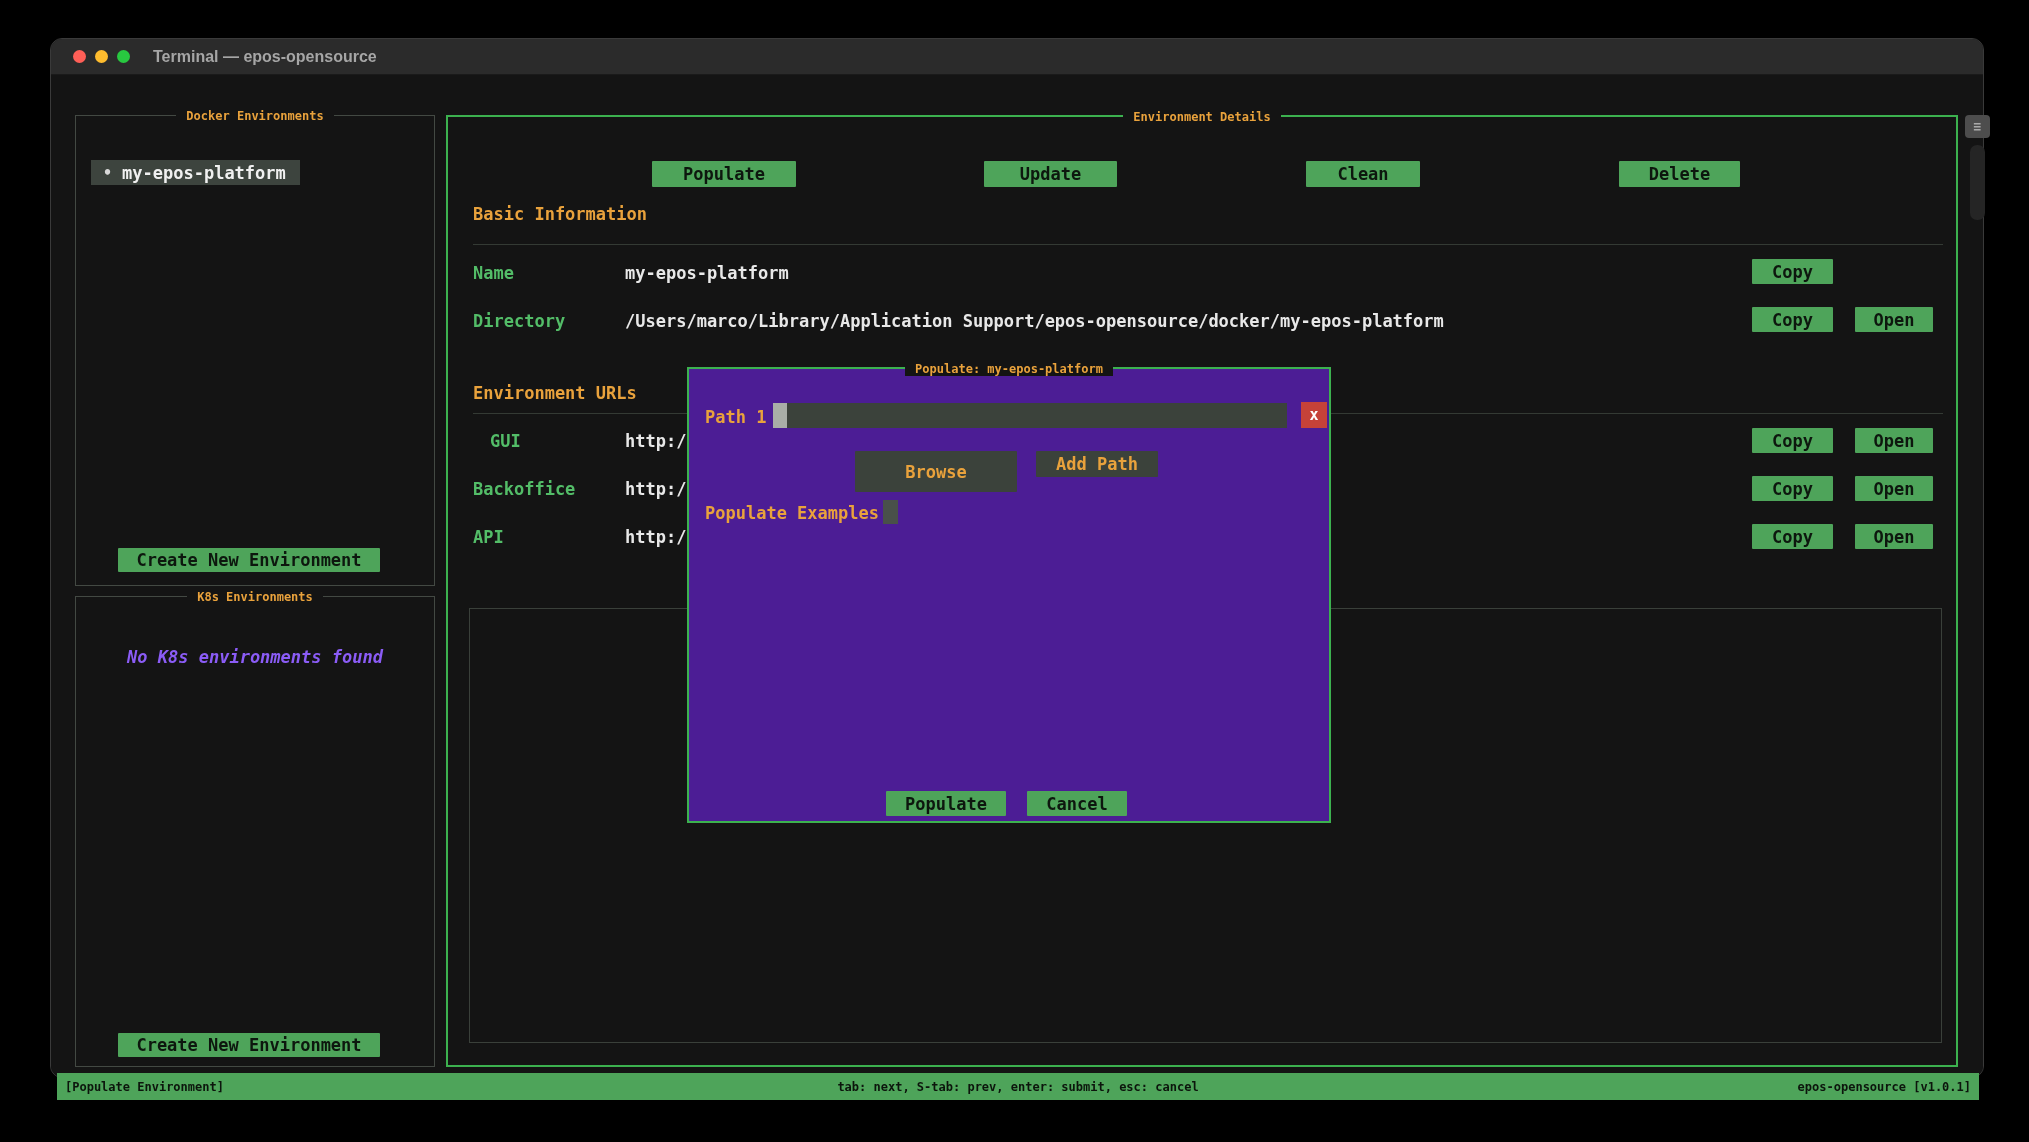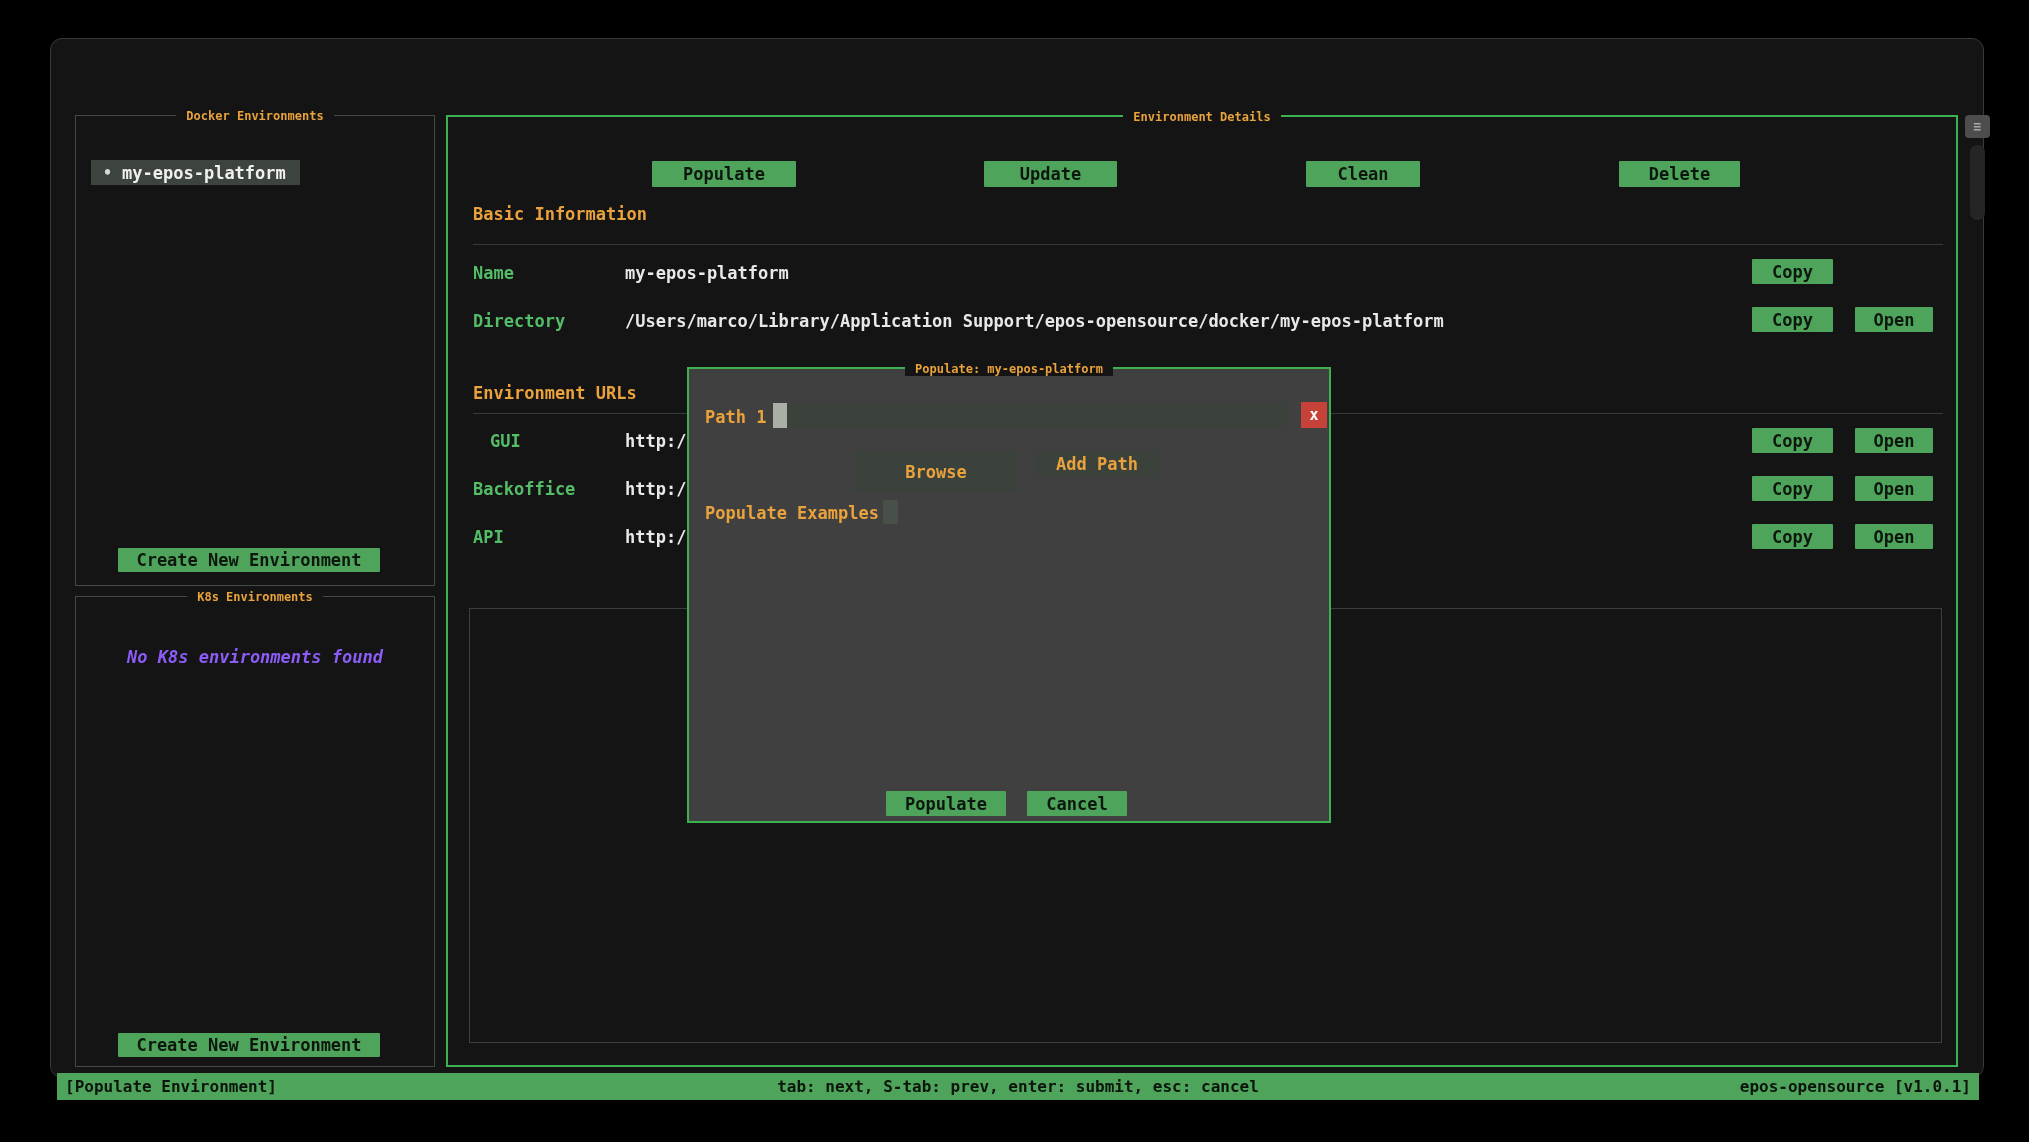--- a/index.html
+++ b/index.html
@@ -26,42 +26,48 @@
   .btn-green{position:absolute;background:#4ea45a;color:#0d170e;display:flex;align-items:center;
     justify-content:center;font-size:17px;border-radius:1px;cursor:default}
   .btn-dim{position:absolute;background:#3b423b;color:#e9a23c;display:flex;align-items:center;
     justify-content:center;font-size:17px;border-radius:1px;cursor:default}
 
   .list-item{position:absolute;background:#3d443e;color:#f0f0f0;display:flex;align-items:center;
     padding-left:12px;font-size:17px}
   .list-item .bullet{color:#d8d8d8;margin-right:10px;font-size:15px}
   .empty-text{position:absolute;left:0;right:0;text-align:center;color:#8b5cf6;font-style:italic;font-weight:bold}
 
-  .modal{position:absolute;left:636px;top:292px;width:644px;height:456px;background:#404040;
+  .modal{position:absolute;left:636px;top:292px;width:644px;height:456px;background:#4c1d95;
     border:2px solid #3cb14f;z-index:50}
   .input-field{position:absolute;background:#3b423b;display:flex;align-items:stretch}
   .cursor-block{width:14px;background:#a9aea7}
   .x-btn{position:absolute;background:#c64239;color:#fff;display:flex;align-items:center;
     justify-content:center;font-size:15px}
   .toggle-block{position:absolute;background:#49504a}
 
   .statusbar{position:absolute;left:6px;top:998px;width:1922px;height:27px;background:#4ea45a;
-    color:#0c150c;display:flex;align-items:center;font-size:16px}
+    color:#0c150c;display:flex;align-items:center;font-size:12px}
   .statusbar .sb-left{padding-left:8px}
   .statusbar .sb-center{position:absolute;left:0;right:0;text-align:center}
   .statusbar .sb-right{position:absolute;right:8px}
 
   .scroll-icon{position:absolute;left:1914px;top:40px;width:25px;height:23px;background:#4d4d4d;
     border-radius:4px;color:#a9a9a9;display:flex;align-items:center;justify-content:center;font-size:13px}
   .scroll-thumb{position:absolute;left:1919px;top:70px;width:15px;height:75px;background:#252525;border-radius:7px}
 </style>
 </head>
 <body>
 
 <div class="window">
+  <div class="titlebar">
+    <span class="light" style="background:#ff5f57"></span>
+    <span class="light" style="background:#febc2e"></span>
+    <span class="light" style="background:#28c840"></span>
+    <span class="title">Terminal — epos-opensource</span>
+  </div>
 
   <div class="content">
 
     <div class="panel" style="left:24px;top:40px;width:360px;height:471px">
       <div class="panel-title"><span>Docker Environments</span></div>
       <div class="list-item" style="left:15px;top:44px;width:209px;height:25px">
         <span class="bullet">•</span>
         <span>my-epos-platform</span>
       </div>
       <div class="btn-green" style="left:42px;top:432px;width:262px;height:24px">Create New Environment</div>

